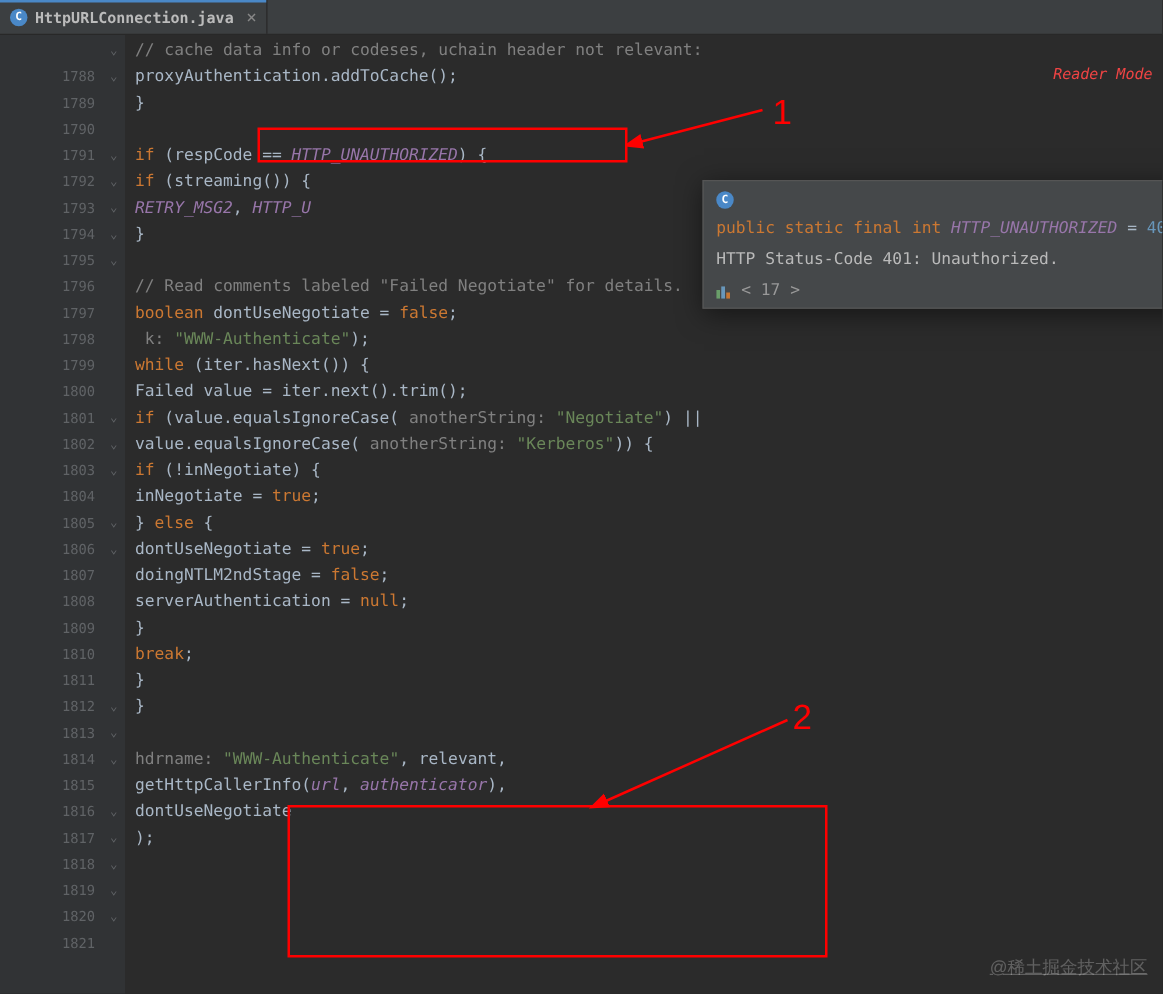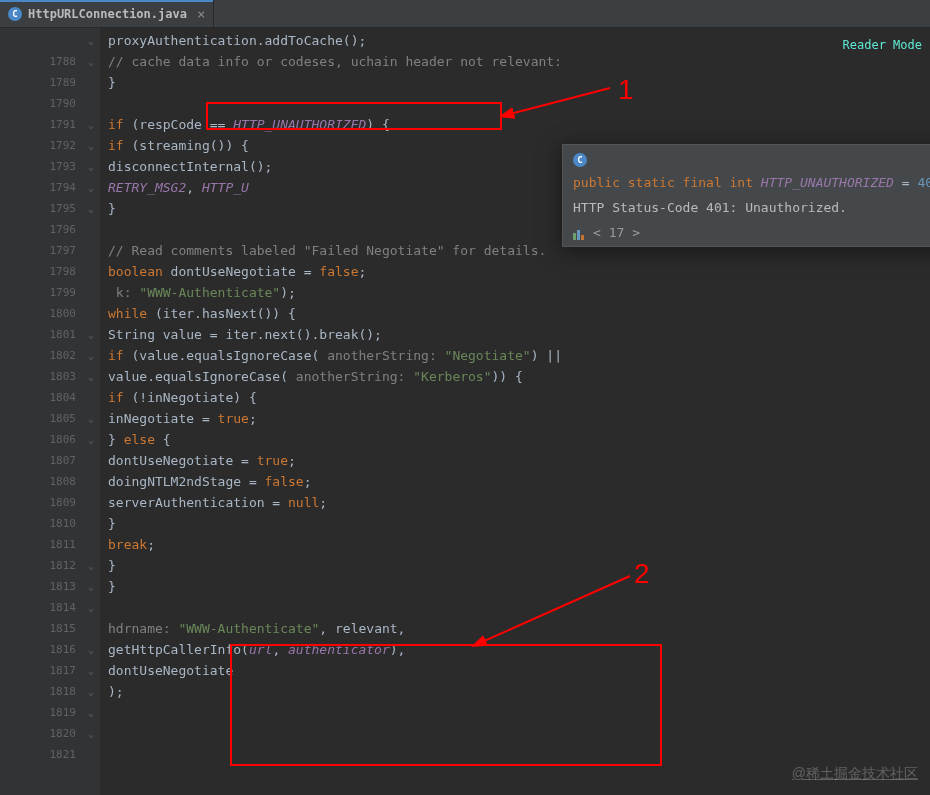--- a/index.html
+++ b/index.html
@@ -84,24 +84,25 @@
 }
 .code-line {
   height: 21px;
   display: flex;
   align-items: center;
   white-space: pre;
   padding-left: 8px;
 }
 .reader-mode {
   position: absolute;
-  top: 10px;
+  top: 24px;
   right: 8px;
-  color: #5eead4;
+  color: #ef4444;
   font-size: 12px;
+  font-style: italic;
 }
 
 .kw { color: #cc7832; }
 .str { color: #6a8759; }
 .cmt { color: #808080; }
 .const { color: #9876aa; font-style: italic; }
 .param { color: #808080; }
 
 
 .doc-popup {
@@ -226,35 +227,34 @@
       <div class="gutter-line">1816<span class="fold-mark">⌄</span></div>
       <div class="gutter-line">1817<span class="fold-mark">⌄</span></div>
       <div class="gutter-line">1818<span class="fold-mark">⌄</span></div>
       <div class="gutter-line">1819<span class="fold-mark">⌄</span></div>
       <div class="gutter-line">1820<span class="fold-mark">⌄</span></div>
       <div class="gutter-line">1821</div>
     </div>
   <div class="code-area">
     <div class="reader-mode">Reader Mode</div>
 
+    <div class="code-line">                <span class="cmt">// cache data info or codeses, uchain header not relevant:</span></div>
     <div class="code-line">                <span>proxyAuthentication.addToCache();</span></div>
-    <div class="code-line">                <span class="cmt">// cache data info or codeses, uchain header not relevant:</span></div>
     <div class="code-line">            <span>}</span></div>
     <div class="code-line"></div>
     <div class="code-line">            <span class="kw">if</span><span> (respCode == </span><span class="const">HTTP_UNAUTHORIZED</span><span>) {</span></div>
     <div class="code-line">                <span class="kw">if</span><span> (streaming()) {</span></div>
-    <div class="code-line">                    <span>disconnectInternal();</span></div>
     <div class="code-line">                        <span class="const">RETRY_MSG2</span><span>, </span><span class="const">HTTP_U</span></div>
     <div class="code-line">                <span>}</span></div>
     <div class="code-line"></div>
     <div class="code-line">                <span class="cmt">// Read comments labeled "Failed Negotiate" for details.</span></div>
     <div class="code-line">                <span class="kw">boolean</span><span> dontUseNegotiate = </span><span class="kw">false</span><span>;</span></div>
     <div class="code-line">                <span class="param"> k: </span><span class="str">"WWW-Authenticate"</span><span>);</span></div>
     <div class="code-line">                <span class="kw">while</span><span> (iter.hasNext()) {</span></div>
-    <div class="code-line">                    <span>String value = iter.next().break();</span></div>
+    <div class="code-line">                    <span>Failed value = iter.next().trim();</span></div>
     <div class="code-line">                    <span class="kw">if</span><span> (value.equalsIgnoreCase(</span><span class="param"> anotherString: </span><span class="str">"Negotiate"</span><span>) ||</span></div>
     <div class="code-line">                            <span>value.equalsIgnoreCase(</span><span class="param"> anotherString: </span><span class="str">"Kerberos"</span><span>)) {</span></div>
     <div class="code-line">                        <span class="kw">if</span><span> (!inNegotiate) {</span></div>
     <div class="code-line">                            <span>inNegotiate = </span><span class="kw">true</span><span>;</span></div>
     <div class="code-line">                        <span>} </span><span class="kw">else</span><span> {</span></div>
     <div class="code-line">                            <span>dontUseNegotiate = </span><span class="kw">true</span><span>;</span></div>
     <div class="code-line">                            <span>doingNTLM2ndStage = </span><span class="kw">false</span><span>;</span></div>
     <div class="code-line">                            <span>serverAuthentication = </span><span class="kw">null</span><span>;</span></div>
     <div class="code-line">                        <span>}</span></div>
     <div class="code-line">                        <span class="kw">break</span><span>;</span></div>

